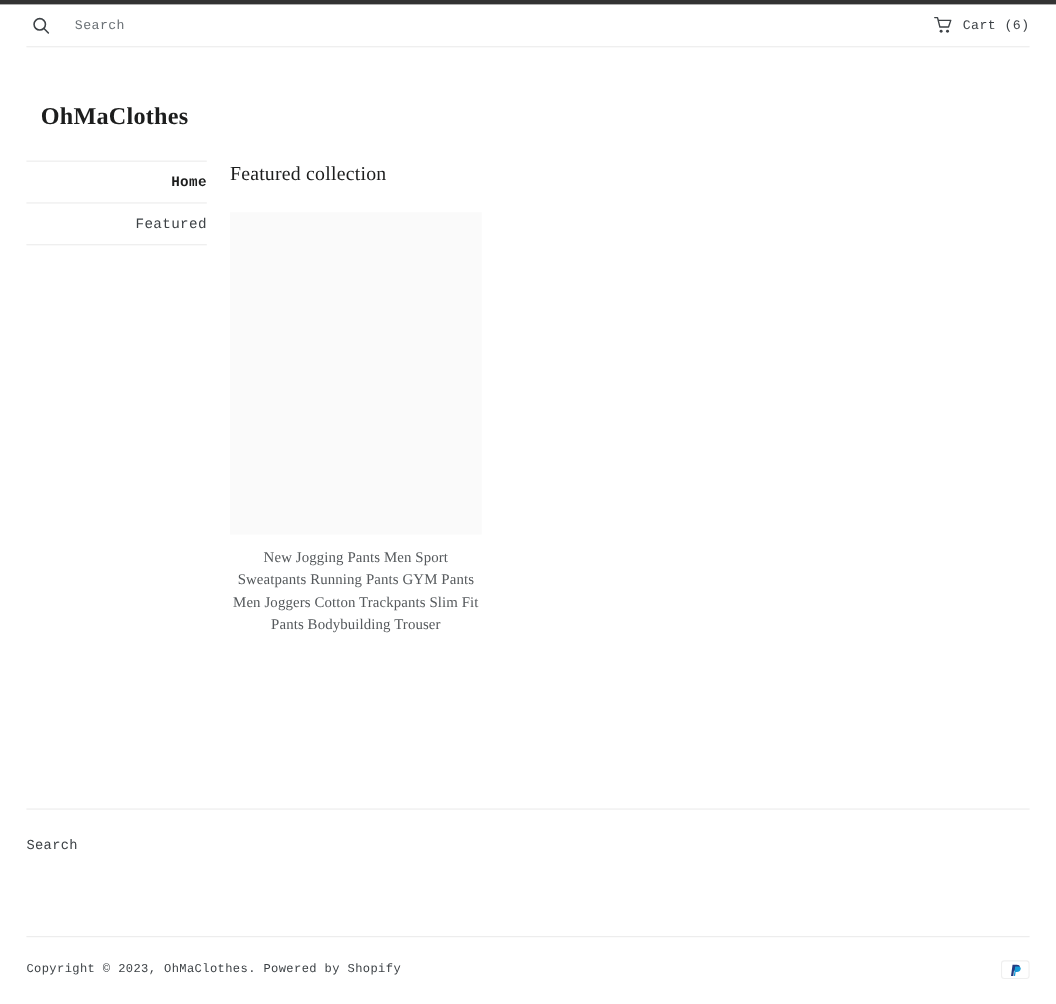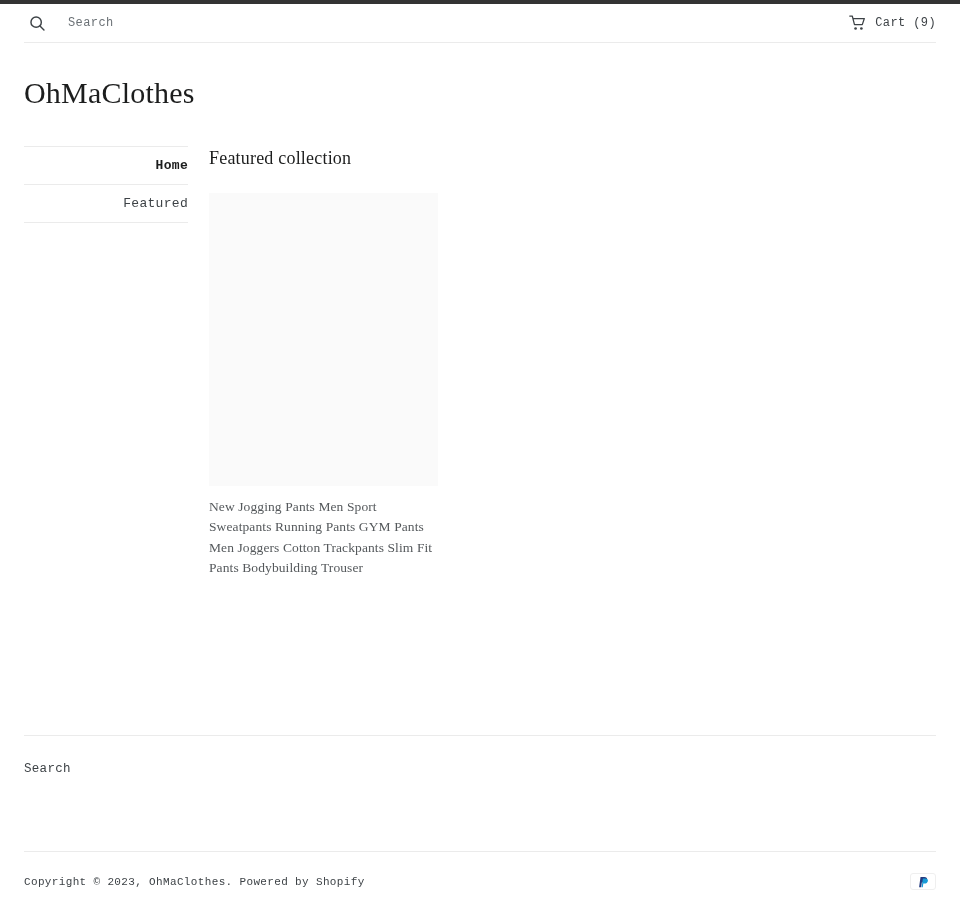--- a/index.html
+++ b/index.html
@@ -99,26 +99,26 @@
   }
   #header-rule { top: 42px; }
   #content-rule { top: 735px; }
   #footer-rule  { top: 851px; }
 
   
   #store-name {
     position: absolute;
     top: 77px;
     left: 24px;
-    font-size: 30px;
+    font-size: 22px;
     line-height: 32px;
-    font-weight: normal;
+    font-weight: bold;
     color: #1c1d1d;
     letter-spacing: 0.2px;
-    margin: 0;
+    margin: 13px;
     cursor: pointer;
     text-decoration: none;
     display: block;
   }
 
   
   #sidebar {
     position: absolute;
     top: 146px;
     left: 24px;
@@ -174,21 +174,21 @@
     height: 293px;
     background: #fafafa;
     display: block;
   }
   .product-title {
     margin: 11px 0 0 0;
     font-family: "Liberation Serif", "DejaVu Serif", serif;
     font-size: 13.5px;
     line-height: 20.3px;
     color: #55595c;
-    text-align: left;
+    text-align: center;
     letter-spacing: 0.1px;
   }
   .product-price {
     margin: 2px 0 0 0;
     font-family: "Liberation Mono", "DejaVu Sans Mono", monospace;
     font-size: 12px;
     line-height: 18px;
     color: #55595c;
     text-align: center;
     letter-spacing: 0.3px;
@@ -288,21 +288,21 @@
   </form>
 
   <a id="cart-link" href="#">
     <span id="cart-icon">
       <svg width="17" height="16" viewBox="0 0 20 19" fill="none" aria-hidden="true">
         <path d="M0.8 1.2h3.0l2.6 10.2h9.3l2.4-7.2H5.2" stroke="#3d4246" stroke-width="1.5" stroke-linecap="round" stroke-linejoin="round" fill="none"></path>
         <circle cx="7.7" cy="16.0" r="1.6" fill="#3d4246"></circle>
         <circle cx="14.6" cy="16.0" r="1.6" fill="#3d4246"></circle>
       </svg>
     </span>
-    <span>Cart (9)</span>
+    <span>Cart (6)</span>
   </a>
 </header>
 
 <div class="rule" id="header-rule"></div>
 
 <a class="serif" id="store-name" href="#">OhMaClothes</a>
 
 <nav id="sidebar">
   <div class="nav-sep"></div>
   <a class="nav-item active mono" href="#">Home</a>

